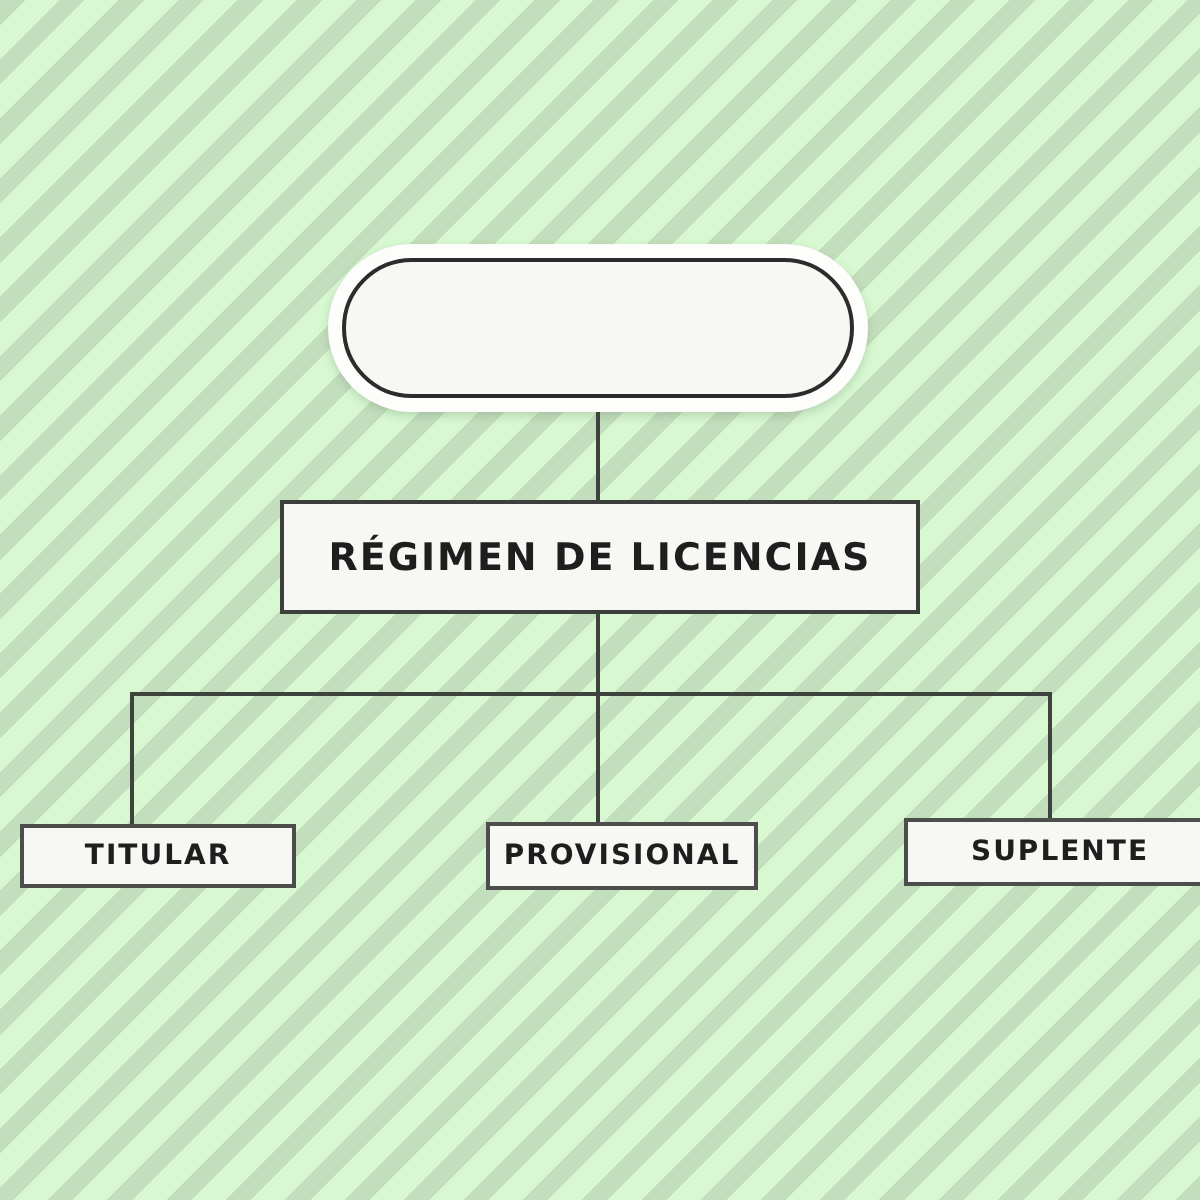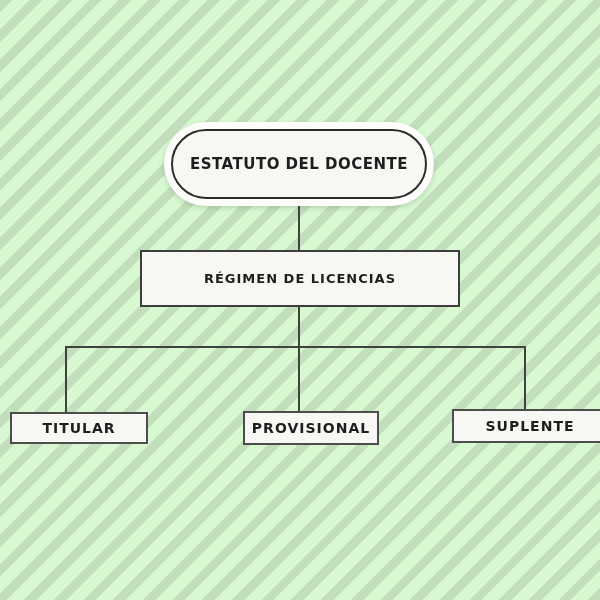--- a/index.html
+++ b/index.html
@@ -49,21 +49,21 @@
     color:var(--text);
     font-weight:bold;
     letter-spacing:0.5px;
     font-size:15px;
     line-height:26px;
     box-sizing:border-box;
   }
   .box-main{
     left:140px;top:250px;width:320px;height:57px;
     border:2px solid var(--node-border);
-    font-size:13px;
+    font-size:19px;
     letter-spacing:1px;
   }
   .leaf{
     border:2px solid #4b4e4b;
     font-size:14px;
     letter-spacing:1px;
   }
   .leaf-titular{left:10px;top:412px;width:138px;height:32px;}
   .leaf-provisional{left:243px;top:411px;width:136px;height:34px;}
   .leaf-suplente{left:452px;top:409px;width:156px;height:34px;}
@@ -75,21 +75,20 @@
   .drop2{left:298px;top:346px;width:1.5px;height:65px;}
   .drop3{left:524px;top:346px;width:1.5px;height:63px;}
 </style>
 </head>
 <body>
 
 <div class="stage">
 
   <div class="pill-glow">
     <div class="pill">
-      <span>ESTATUTO DEL DOCENTE</span>
     </div>
   </div>
 
   <div class="line v1"></div>
 
   <div class="node box-main">RÉGIMEN DE LICENCIAS</div>
 
   <div class="line v2"></div>
   <div class="line hline"></div>
   <div class="line drop1"></div>

